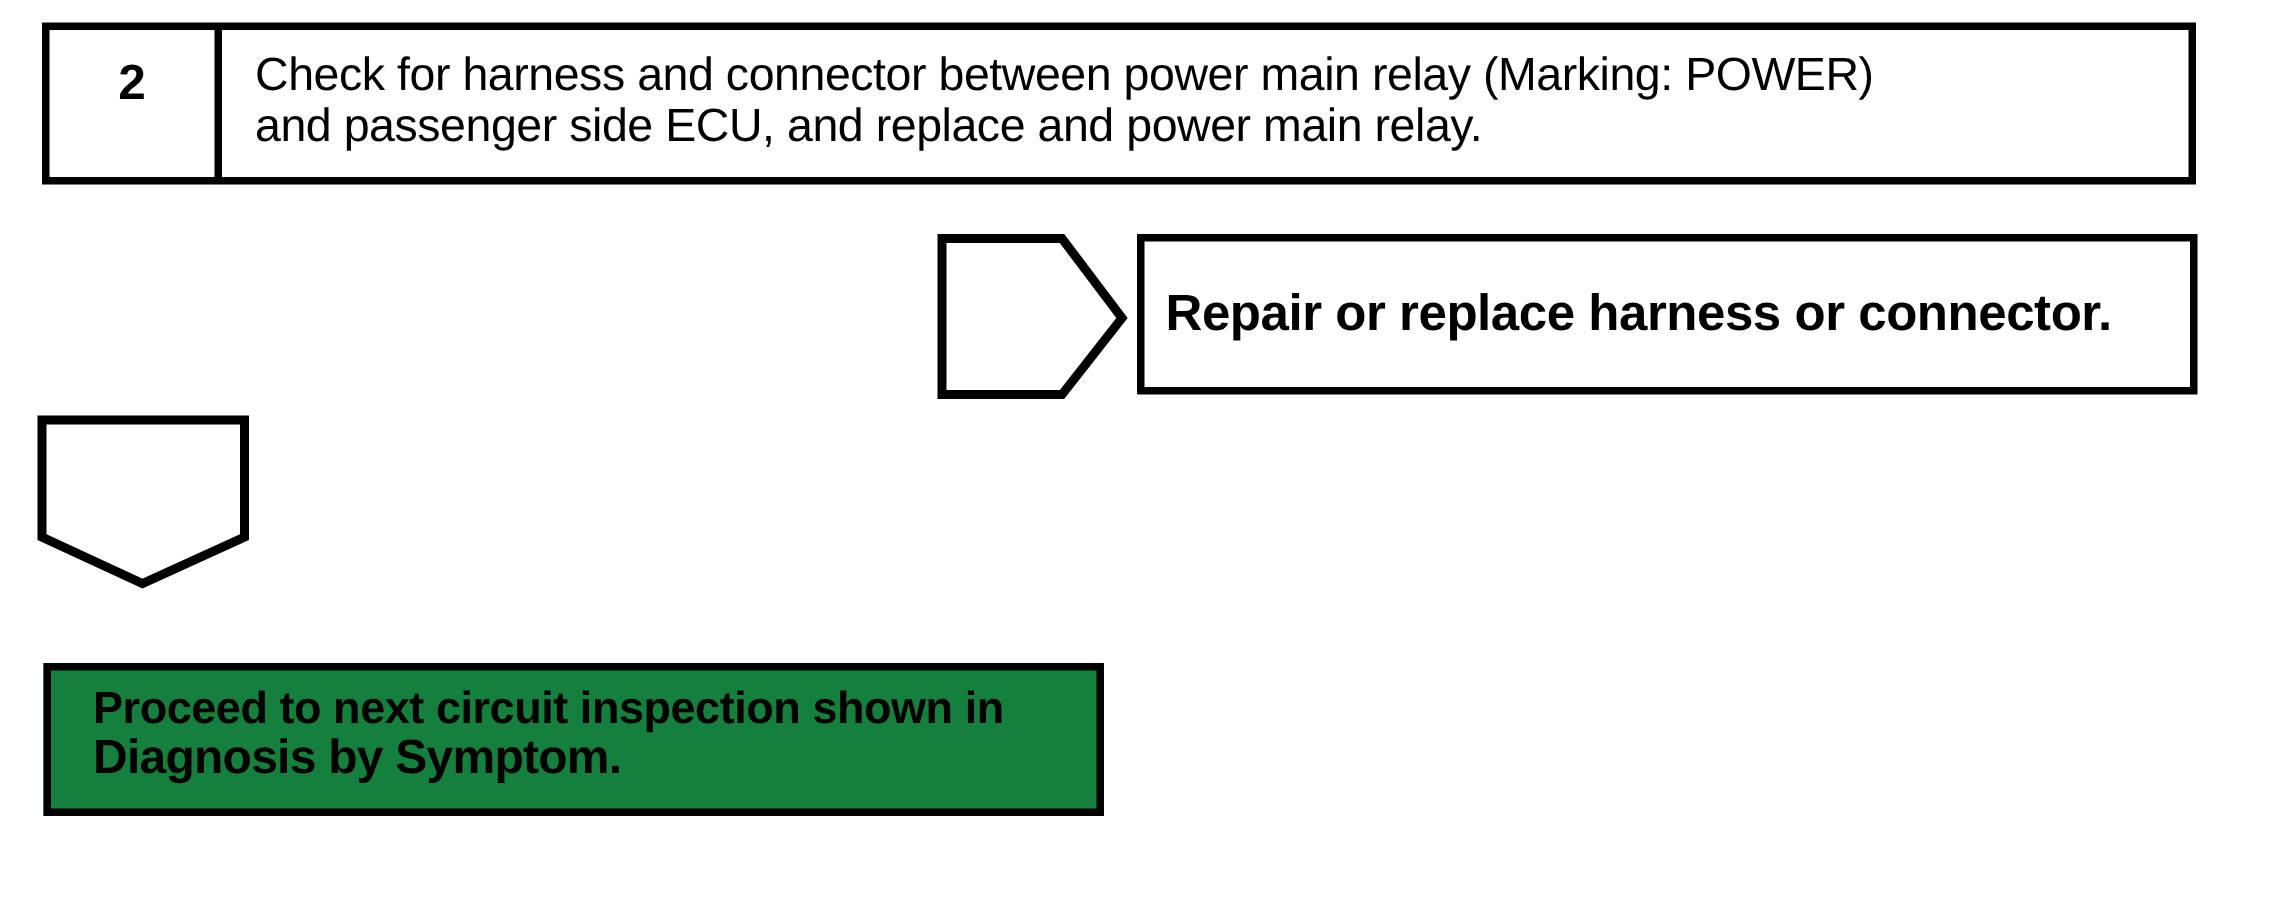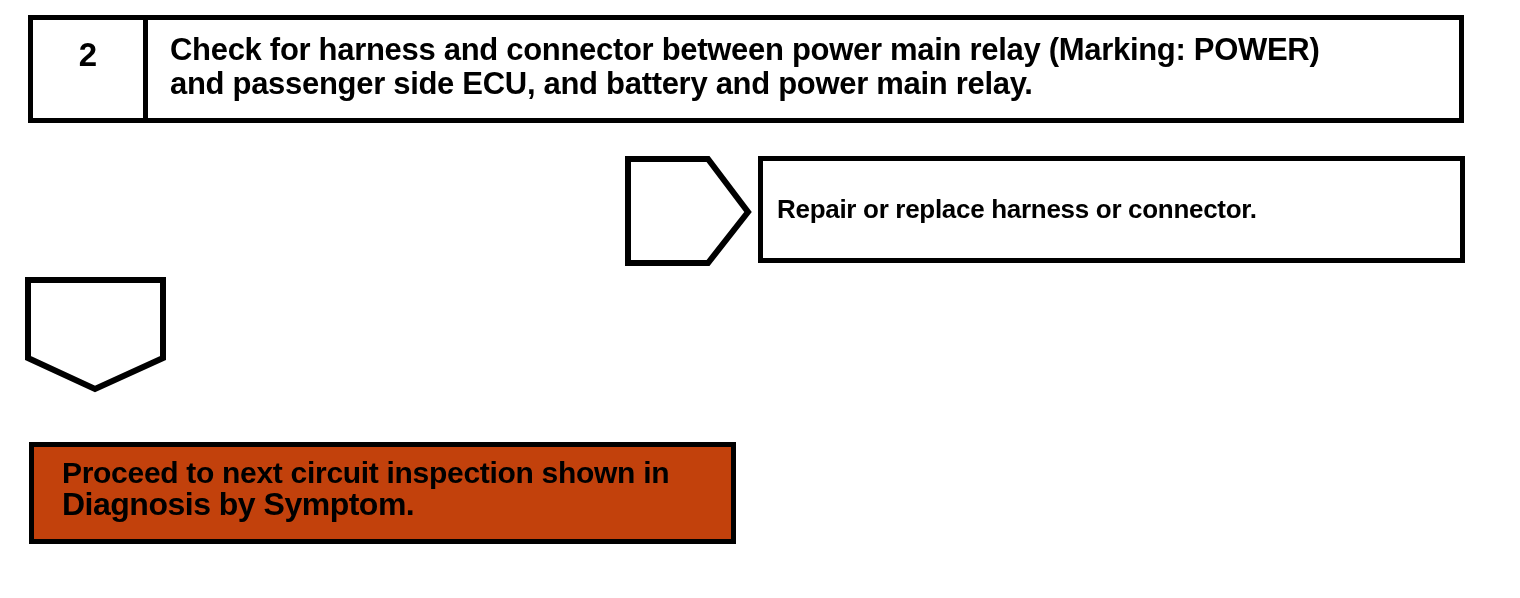--- a/index.html
+++ b/index.html
@@ -38,21 +38,21 @@
     justify-content: center;
     align-items: flex-start;
     padding-top: 16px;
     font-size: 33px;
     font-weight: bold;
   }
   .step-text-cell {
     flex: 1;
     padding: 13px 18px 0 22px;
     font-size: 31px;
-    font-weight: bold;
+    font-weight: normal;
     line-height: 34px;
     letter-spacing: -0.3px;
     white-space: nowrap;
     border-radius: 10px;
   }
 
   
   .connector-svg {
     position: absolute;
     overflow: visible;
@@ -82,37 +82,37 @@
     position: absolute;
     left: 758px;
     top: 156px;
     width: 707px;
     height: 107px;
     border: 5px solid #000;
     box-sizing: border-box;
     display: flex;
     align-items: center;
     padding-left: 14px;
-    font-size: 26px;
+    font-size: 34px;
     font-weight: bold;
     letter-spacing: -0.3px;
     background: #fff;
   }
 
   
   .result-box {
     position: absolute;
     left: 29px;
     top: 442px;
     width: 707px;
     height: 102px;
     border: 5px solid #000;
     box-sizing: border-box;
     padding: 9px 14px 0 28px;
-    background: #c2410c;
+    background: #15803d;
   }
   .result-line-1 {
     font-size: 30px;
     font-weight: bold;
     line-height: 33px;
     letter-spacing: -0.3px;
     white-space: nowrap;
   }
   .result-line-2 {
     font-size: 32px;
@@ -126,21 +126,21 @@
 <body>
 
 <div class="canvas">
 
   <div class="step-box">
     <div class="step-number-cell">
       <span>2</span>
     </div>
     <div class="step-text-cell">
       <div>Check for harness and connector between power main relay (Marking: POWER)</div>
-      <div>and passenger side ECU, and battery and power main relay.</div>
+      <div>and passenger side ECU, and replace and power main relay.</div>
     </div>
   </div>
 
   <svg class="connector-svg ng-svg" viewBox="0 0 134 118">
     <polygon points="6,6 86,6 126,59 86,110 6,110"></polygon>
   </svg>
 
   <div class="ng-action-box">
     <span>Repair or replace harness or connector.</span>
   </div>

